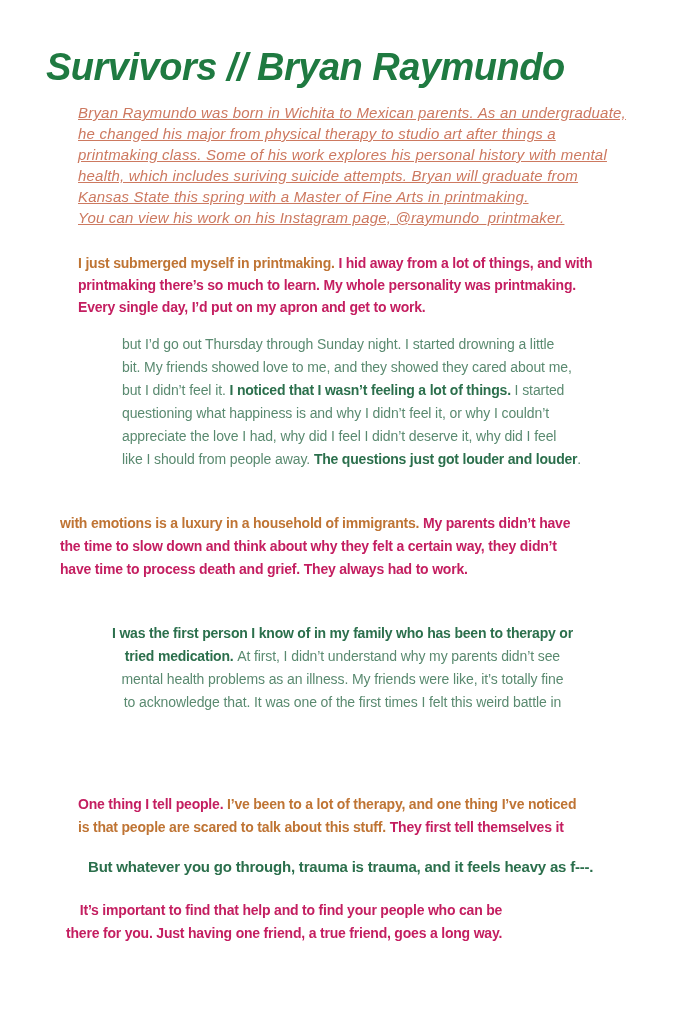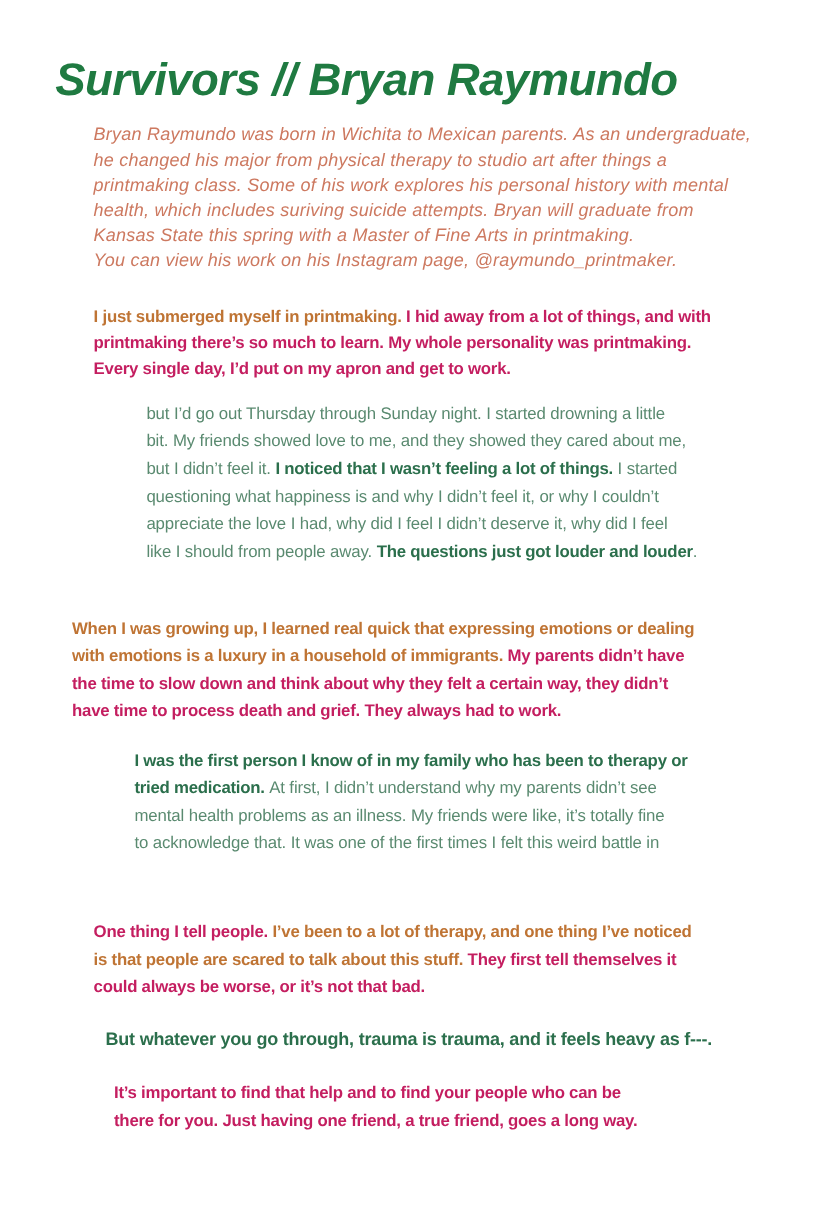--- a/index.html
+++ b/index.html
@@ -32,27 +32,27 @@
     position: absolute;
     font-size: 14px;
     line-height: 23px;
   }
   .block .line { white-space: pre; }
 
   .b-intro { left: 78px;  top: 102px; font-size: 15px; line-height: 21px; }
   .b-p1    { left: 78px;  top: 252px; line-height: 22px; }
   .b-p2    { left: 122px; top: 333px; }
   .b-p3    { left: 60px;  top: 512px; }
-  .b-p4    { left: 112px; top: 622px; }
-  .b-p5    { left: 78px;  top: 765px; }
+  .b-p4    { left: 112px; top: 622px; text-align: center; }
+  .b-p5    { left: 78px;  top: 793px; }
   .b-quote { left: 88px;  top: 855px; font-size: 15px; }
-  .b-p6    { left: 95px;  top: 899px; }
+  .b-p6    { left: 66px;  top: 899px; text-align: right; }
 
   
-  .s-ci  { color: var(--coral);  font-style: italic; letter-spacing: 0.2px; }
+  .s-ci  { color: var(--coral);  font-style: italic; letter-spacing: 0.2px; text-decoration: underline; }
   .s-pb  { color: var(--pink);   font-weight: bold; letter-spacing: -0.2px; }
   .s-ob  { color: var(--orange); font-weight: bold; letter-spacing: -0.2px; }
   .s-g   { color: var(--sage);   letter-spacing: -0.1px; }
   .s-gb  { color: var(--forest); font-weight: bold; letter-spacing: -0.2px; }
   .s-gbi { color: var(--forest); font-weight: bold; letter-spacing: -0.2px; }
 </style>
 </head>
 <body>
 
 <div class="page">
@@ -73,35 +73,33 @@
     </div>
   <div class="block b-p2">
       <div class="line"><span class="s-g">but I’d go out Thursday through Sunday night. I started drowning a little</span></div>
       <div class="line"><span class="s-g">bit. My friends showed love to me, and they showed they cared about me,</span></div>
       <div class="line"><span class="s-g">but I didn’t feel it. </span><span class="s-gb">I noticed that I wasn’t feeling a lot of things.</span><span class="s-g"> I started</span></div>
       <div class="line"><span class="s-g">questioning what happiness is and why I didn’t feel it, or why I couldn’t</span></div>
       <div class="line"><span class="s-g">appreciate the love I had, why did I feel I didn’t deserve it, why did I feel</span></div>
       <div class="line"><span class="s-g">like I should from people away. </span><span class="s-gb">The questions just got louder and louder</span><span class="s-g">.</span></div>
     </div>
   <div class="block b-p3">
-      <div class="line"><span class="s-ob">When I was growing up, I learned real quick that expressing emotions or dealing</span></div>
       <div class="line"><span class="s-ob">with emotions is a luxury in a household of immigrants. </span><span class="s-pb">My parents didn’t have</span></div>
       <div class="line"><span class="s-pb">the time to slow down and think about why they felt a certain way, they didn’t</span></div>
       <div class="line"><span class="s-pb">have time to process death and grief. They always had to work.</span></div>
     </div>
   <div class="block b-p4">
       <div class="line"><span class="s-gb">I was the first person I know of in my family who has been to therapy or</span></div>
       <div class="line"><span class="s-gb">tried medication. </span><span class="s-g">At first, I didn’t understand why my parents didn’t see</span></div>
       <div class="line"><span class="s-g">mental health problems as an illness. My friends were like, it’s totally fine</span></div>
       <div class="line"><span class="s-g">to acknowledge that. It was one of the first times I felt this weird battle in</span></div>
     </div>
   <div class="block b-p5">
       <div class="line"><span class="s-pb">One thing I tell people. </span><span class="s-ob">I’ve been to a lot of therapy, and one thing I’ve noticed</span></div>
       <div class="line"><span class="s-ob">is that people are scared to talk about this stuff. </span><span class="s-pb">They first tell themselves it</span></div>
-      <div class="line"><span class="s-pb">could always be worse, or it’s not that bad.</span></div>
     </div>
   <div class="block b-quote">
       <div class="line"><span class="s-gbi">But whatever you go through, trauma is trauma, and it feels heavy as f---.</span></div>
     </div>
   <div class="block b-p6">
       <div class="line"><span class="s-pb">It’s important to find that help and to find your people who can be</span></div>
       <div class="line"><span class="s-pb">there for you. Just having one friend, a true friend, goes a long way.</span></div>
     </div>
 </div>
 

